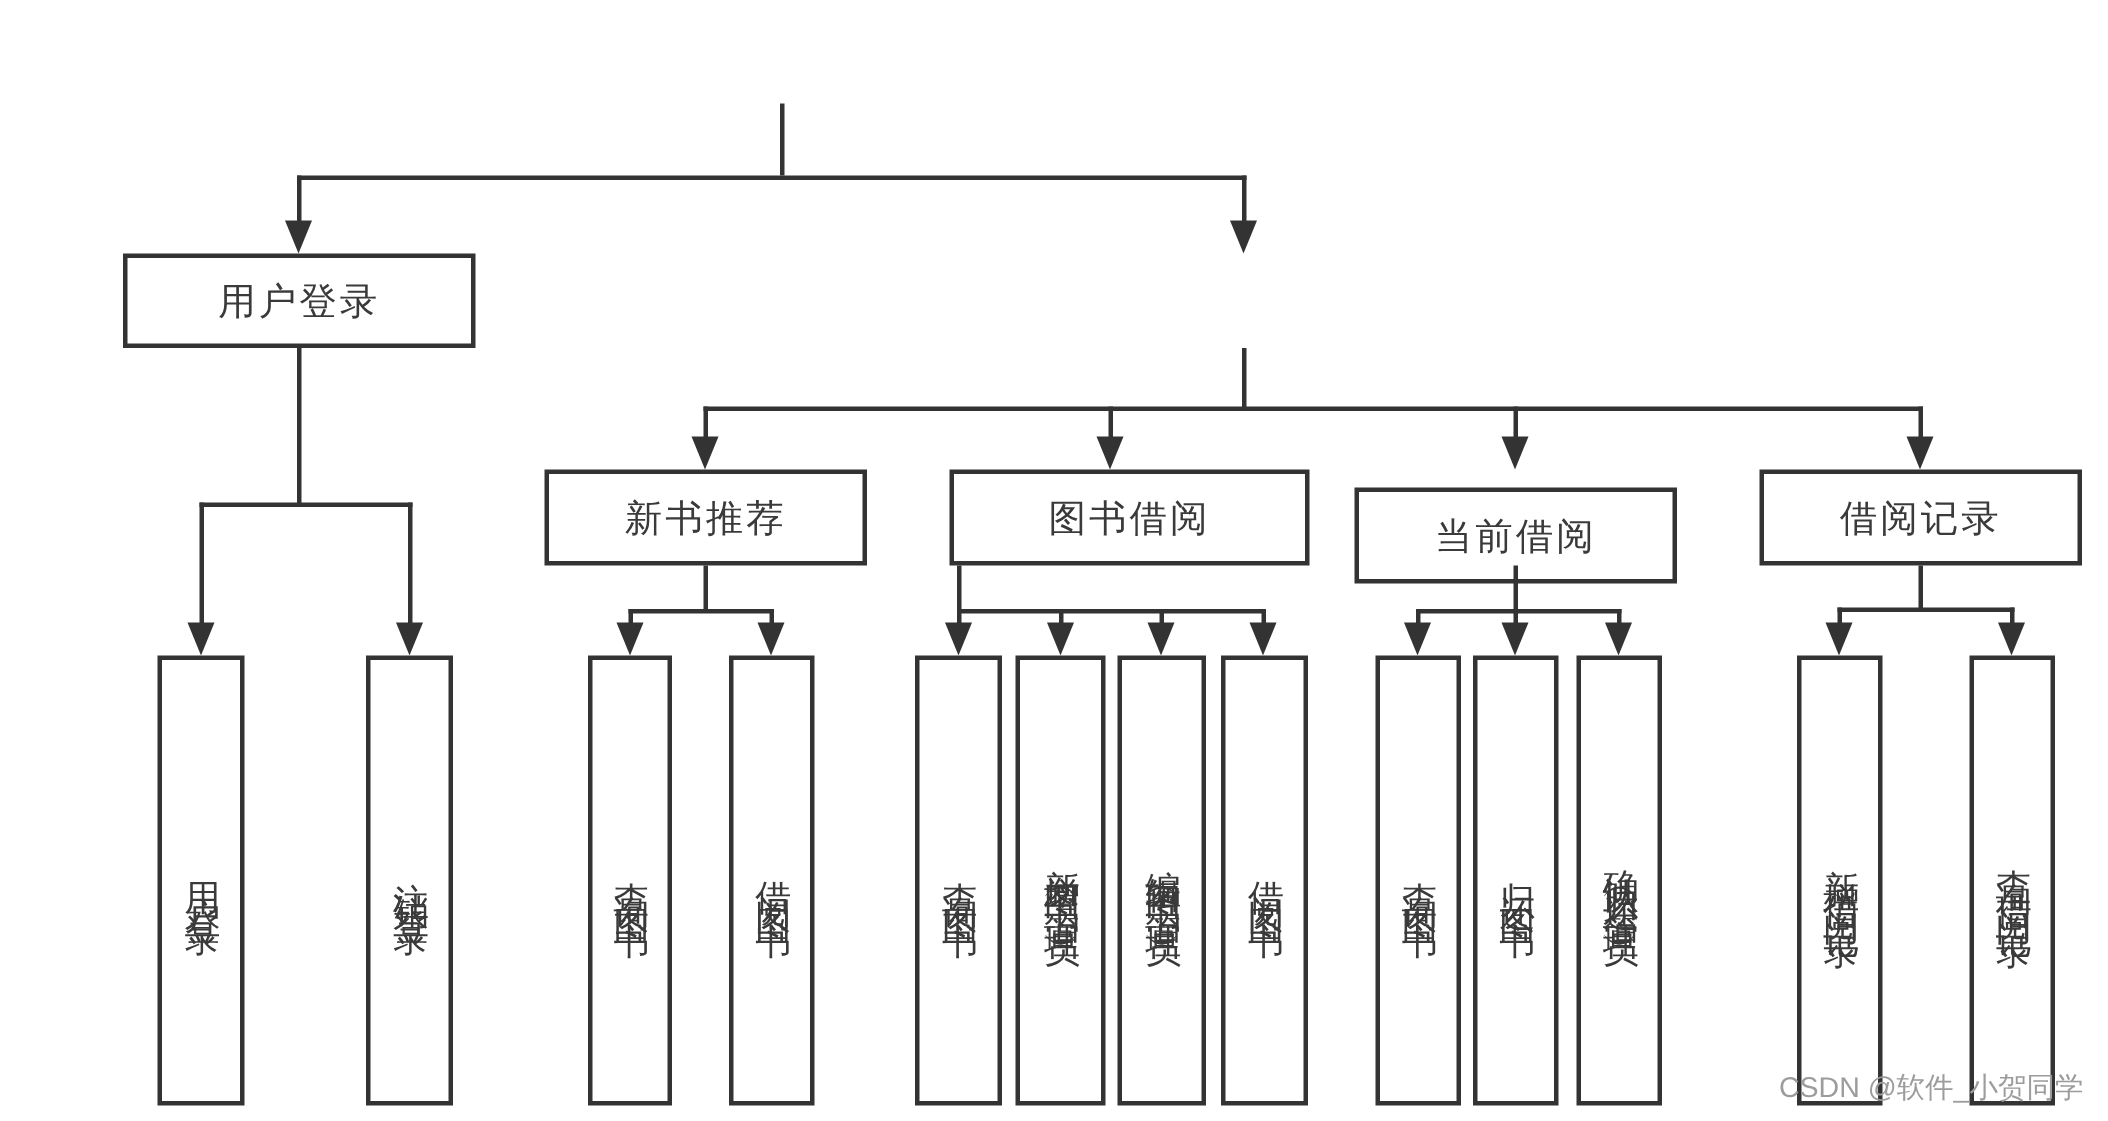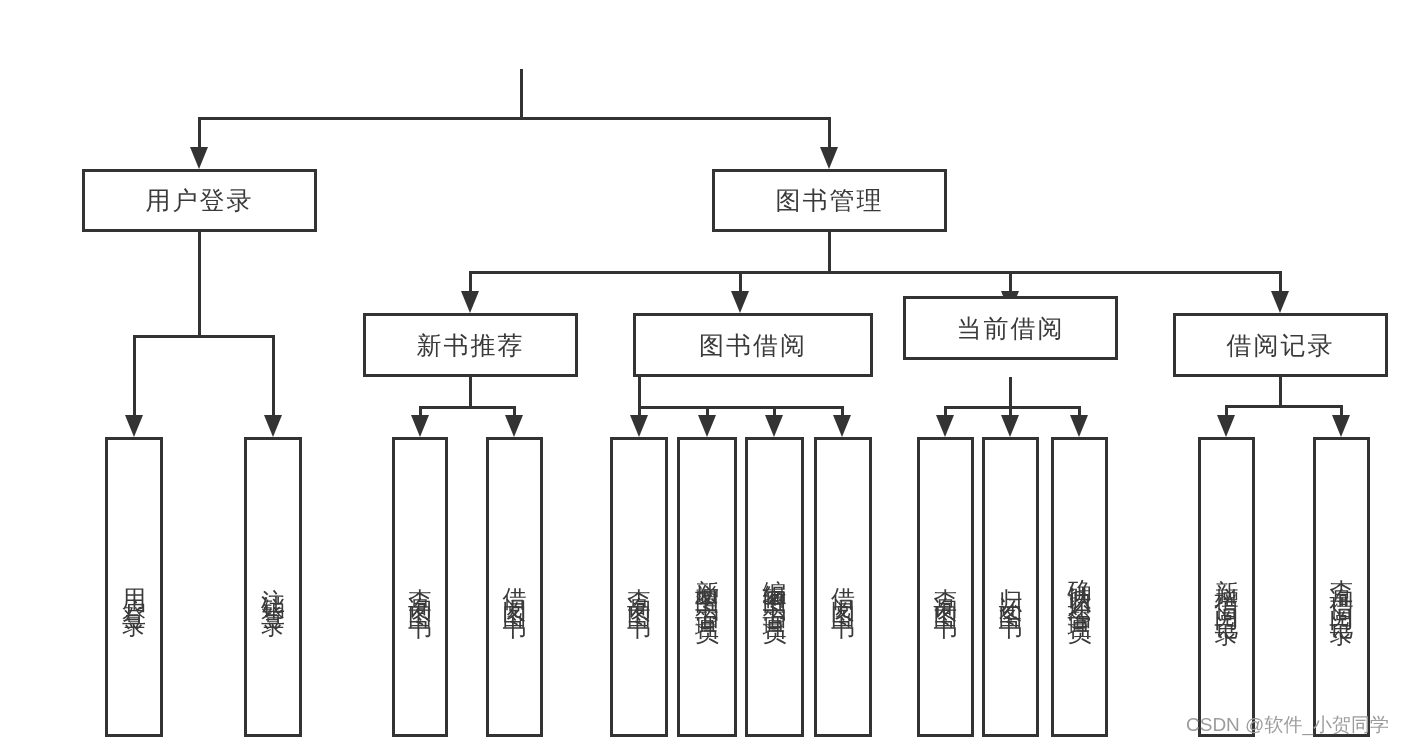--- a/index.html
+++ b/index.html
@@ -71,23 +71,20 @@
   <div class="line" style="left:520px; top:69px;  width:3px;  height:48px;"></div>
   <div class="line" style="left:198px; top:117px; width:633px; height:3px;"></div>
   <div class="line" style="left:198px; top:117px; width:3px;  height:32px;"></div>
   <div class="arrow" style="left:190px; top:147px;"></div>
   <div class="line" style="left:828px; top:117px; width:3px;  height:32px;"></div>
   <div class="arrow" style="left:820px; top:147px;"></div>
 
   <div class="box h" style="left:82px; top:169px; width:235px; height:63px;">
     <span>用户登录</span>
   </div>
-  <div class="box h" style="left:712px; top:169px; width:235px; height:63px;">
-    <span>图书管理</span>
-  </div>
 
   <div class="line" style="left:198px; top:232px; width:3px;   height:106px;"></div>
   <div class="line" style="left:133px; top:335px; width:142px; height:3px;"></div>
   <div class="line" style="left:133px; top:335px; width:3px;   height:84px;"></div>
   <div class="arrow" style="left:125px; top:415px;"></div>
   <div class="line" style="left:272px; top:335px; width:3px;   height:84px;"></div>
   <div class="arrow" style="left:264px; top:415px;"></div>
 
   <div class="line" style="left:828px; top:232px; width:3px;   height:42px;"></div>
   <div class="line" style="left:469px; top:271px; width:813px; height:3px;"></div>
@@ -99,21 +96,21 @@
   <div class="arrow" style="left:1001px; top:291px;"></div>
   <div class="line" style="left:1279px; top:271px; width:3px; height:24px;"></div>
   <div class="arrow" style="left:1271px; top:291px;"></div>
 
   <div class="box h" style="left:363px; top:313px; width:215px; height:64px;text-align:right;">
     <span>新书推荐</span>
   </div>
   <div class="box h" style="left:633px; top:313px; width:240px; height:64px;">
     <span>图书借阅</span>
   </div>
-  <div class="box h" style="left:903px; top:296px; width:215px; height:64px;justify-content:center;">
+  <div class="box h" style="left:903px; top:325px; width:215px; height:64px;justify-content:center;">
     <span>当前借阅</span>
   </div>
   <div class="box h" style="left:1173px; top:313px; width:215px; height:64px;">
     <span>借阅记录</span>
   </div>
 
   <div class="line" style="left:469px; top:377px; width:3px;  height:31px;"></div>
   <div class="line" style="left:419px; top:406px; width:97px; height:3px;"></div>
   <div class="line" style="left:419px; top:406px; width:3px;  height:13px;"></div>
   <div class="arrow" style="left:411px; top:415px;"></div>

